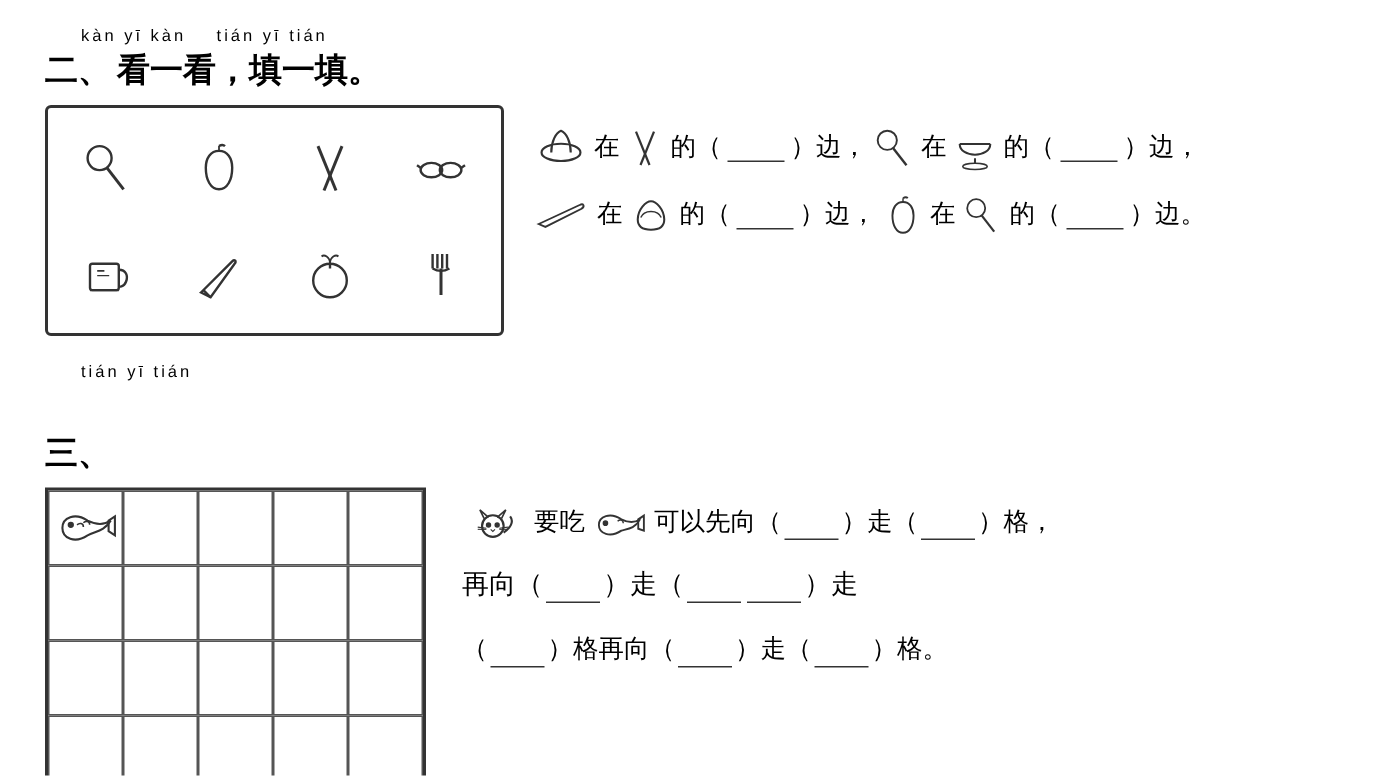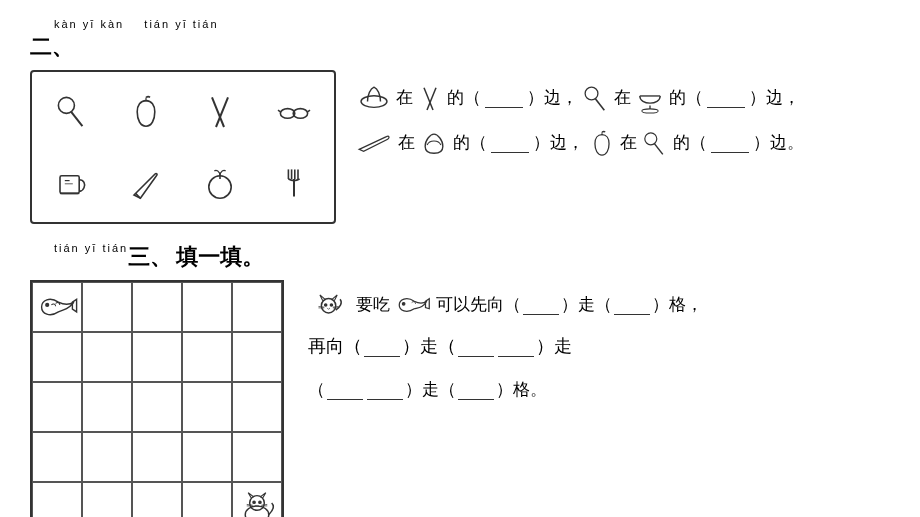--- a/index.html
+++ b/index.html
@@ -125,20 +125,21 @@
       font-size: 26px;
       position: relative;
     }
 
     
     .section3-text {
       flex: 1;
       font-size: 16px;
       line-height: 2.2;
       padding-top: 6px;
+      font-family: Liberation Mono, monospace;
     }
 
     
     .icon-svg {
       width: 40px;
       height: 40px;
       display: inline-block;
       vertical-align: middle;
     }
   </style>
@@ -147,20 +148,21 @@
 
 <div class="page">
 
   <div class="section2">
     <div class="section-header">
 
       <div style="display:flex; flex-direction:column;">
         <div style="font-size:11px; font-family:Arial,sans-serif; margin-left:24px; margin-bottom:2px; letter-spacing:2px;">kàn yī kàn &nbsp;&nbsp; tián yī tián</div>
         <div style="display:flex; align-items:baseline;">
           <span class="section-number">二、</span>
+          <span class="section-title">看一看，填一填。</span>
         </div>
       </div>
     </div>
 
     <div class="section2-content">
 
       <div class="image-grid-box">
 
         <div class="grid-cell">
           <svg class="icon-svg" viewBox="0 0 50 50" fill="none" stroke="#333" stroke-width="2">
@@ -299,25 +301,24 @@
           <span>的（</span>
           <span class="fill-blank">&nbsp;&nbsp;&nbsp;</span>
           <span>）边。</span>
         </div>
       </div>
     </div>
   </div>
 
   <div class="section3">
     <div class="section-header">
-      <div style="display:flex; flex-direction:row;">
+      <div style="display:flex; flex-direction:column;gap:31px;">
         <div style="font-size:11px; font-family:Arial,sans-serif; margin-left:24px; margin-bottom:2px; letter-spacing:2px;">tián yī tián</div>
         <div style="display:flex; align-items:baseline;">
           <span class="section-number">三、</span>
-          <span class="section-title">填一填。</span>
         </div>
       </div>
     </div>
 
     <div class="section3-content">
 
       <div class="grid5x5">
 
         <div class="grid5x5-cell">
 
@@ -420,20 +421,21 @@
           <span class="fill-blank" style="min-width:36px;">&nbsp;&nbsp;&nbsp;</span>
           <span>）走（</span>
           <span class="fill-blank" style="min-width:36px;">&nbsp;&nbsp;&nbsp;</span>
           <span class="fill-blank" style="min-width:36px;">&nbsp;&nbsp;&nbsp;</span>
           <span>）走</span>
         </div>
 
         <div style="display:flex; align-items:center; flex-wrap:wrap; font-size:17px;">
           <span>（</span>
           <span class="fill-blank" style="min-width:36px;">&nbsp;&nbsp;&nbsp;</span>
+          <span>）格再向（</span>
           <span class="fill-blank" style="min-width:36px;">&nbsp;&nbsp;&nbsp;</span>
           <span>）走（</span>
           <span class="fill-blank" style="min-width:36px;">&nbsp;&nbsp;&nbsp;</span>
           <span>）格。</span>
         </div>
       </div>
     </div>
   </div>
 </div>
 

